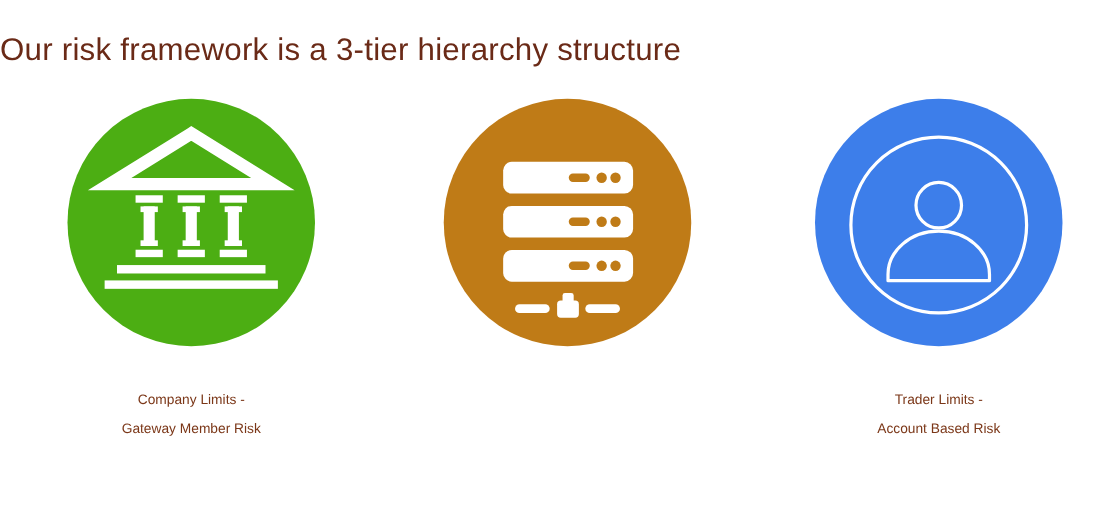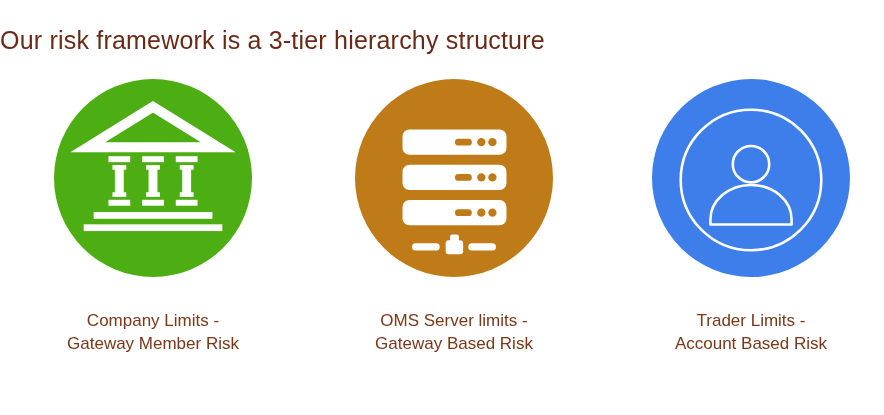--- a/index.html
+++ b/index.html
@@ -41,21 +41,21 @@
     border-radius: 50%;
     margin: 0 auto;
   }
   .circle svg {
     display: block;
     width: 198px;
     height: 198px;
   }
   .tier-label {
     margin-top: 32px;
-    font-size: 17px;
+    font-size: 11px;
     line-height: 23px;
     font-weight: 400;
     color: #7B3718;
   }
 </style>
 </head>
 <body>
 
 <div class="slide">
 
@@ -116,24 +116,20 @@
           <circle cx="69.4" cy="67.5" r="2.1"></circle>
         </g>
         <g fill="#ffffff">
           <rect x="28.8" y="83" width="14" height="3.6" rx="1.8"></rect>
           <rect x="57.2" y="83" width="14" height="3.6" rx="1.8"></rect>
           <rect x="48" y="78.5" width="4.5" height="5" rx="1"></rect>
           <rect x="45.8" y="81.5" width="8.8" height="7" rx="1.5"></rect>
         </g>
       </svg>
     </div>
-    <div class="tier-label" style="color: rgb(123, 55, 24);">
-      <div>OMS Server limits -</div>
-      <div>Gateway Based Risk</div>
-    </div>
   </div>
 
   <div class="tier tier-3">
     <div class="circle" style="background: rgb(61, 126, 234);">
       <svg viewBox="0 0 100 100">
         <g fill="none" stroke="#ffffff" stroke-width="1.3">
           <circle cx="50" cy="51" r="35.5"></circle>
           <circle cx="50" cy="43" r="9.2"></circle>
           <path d="M29.5 73.5 L29.5 71 A20.5 17.5 0 0 1 70.5 71 L70.5 73.5 Z" stroke-linejoin="round"></path>
         </g>

